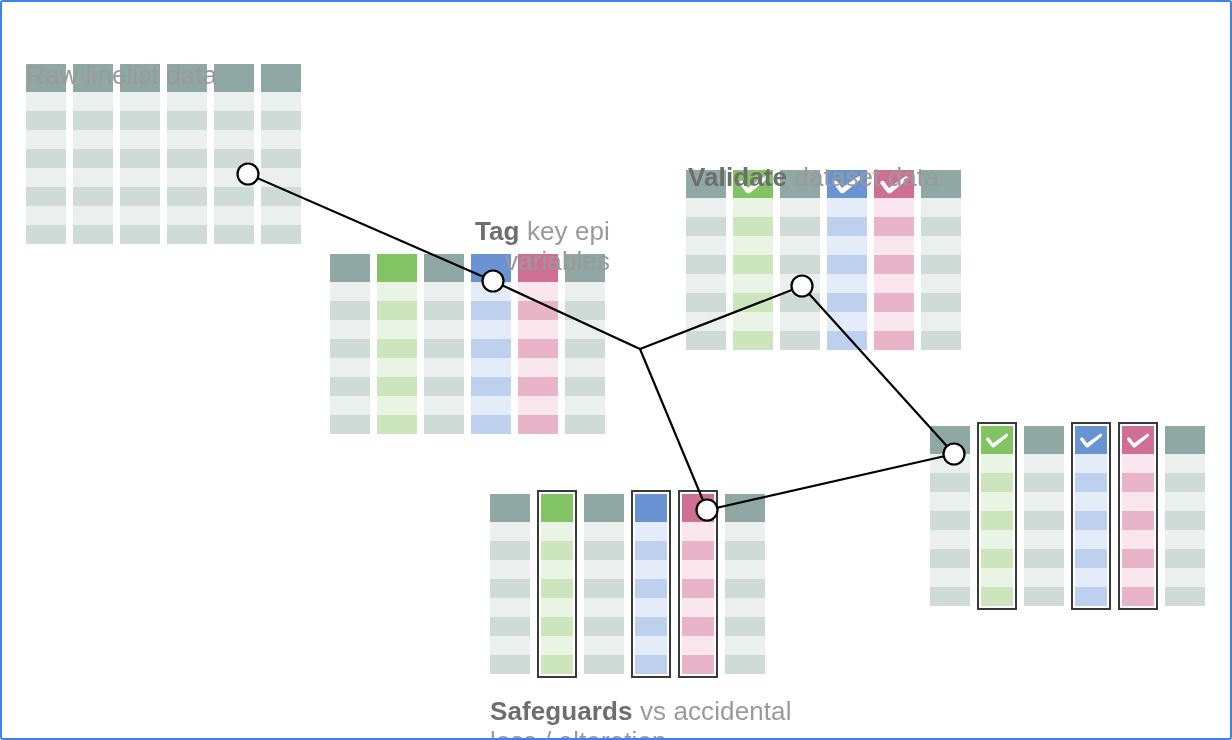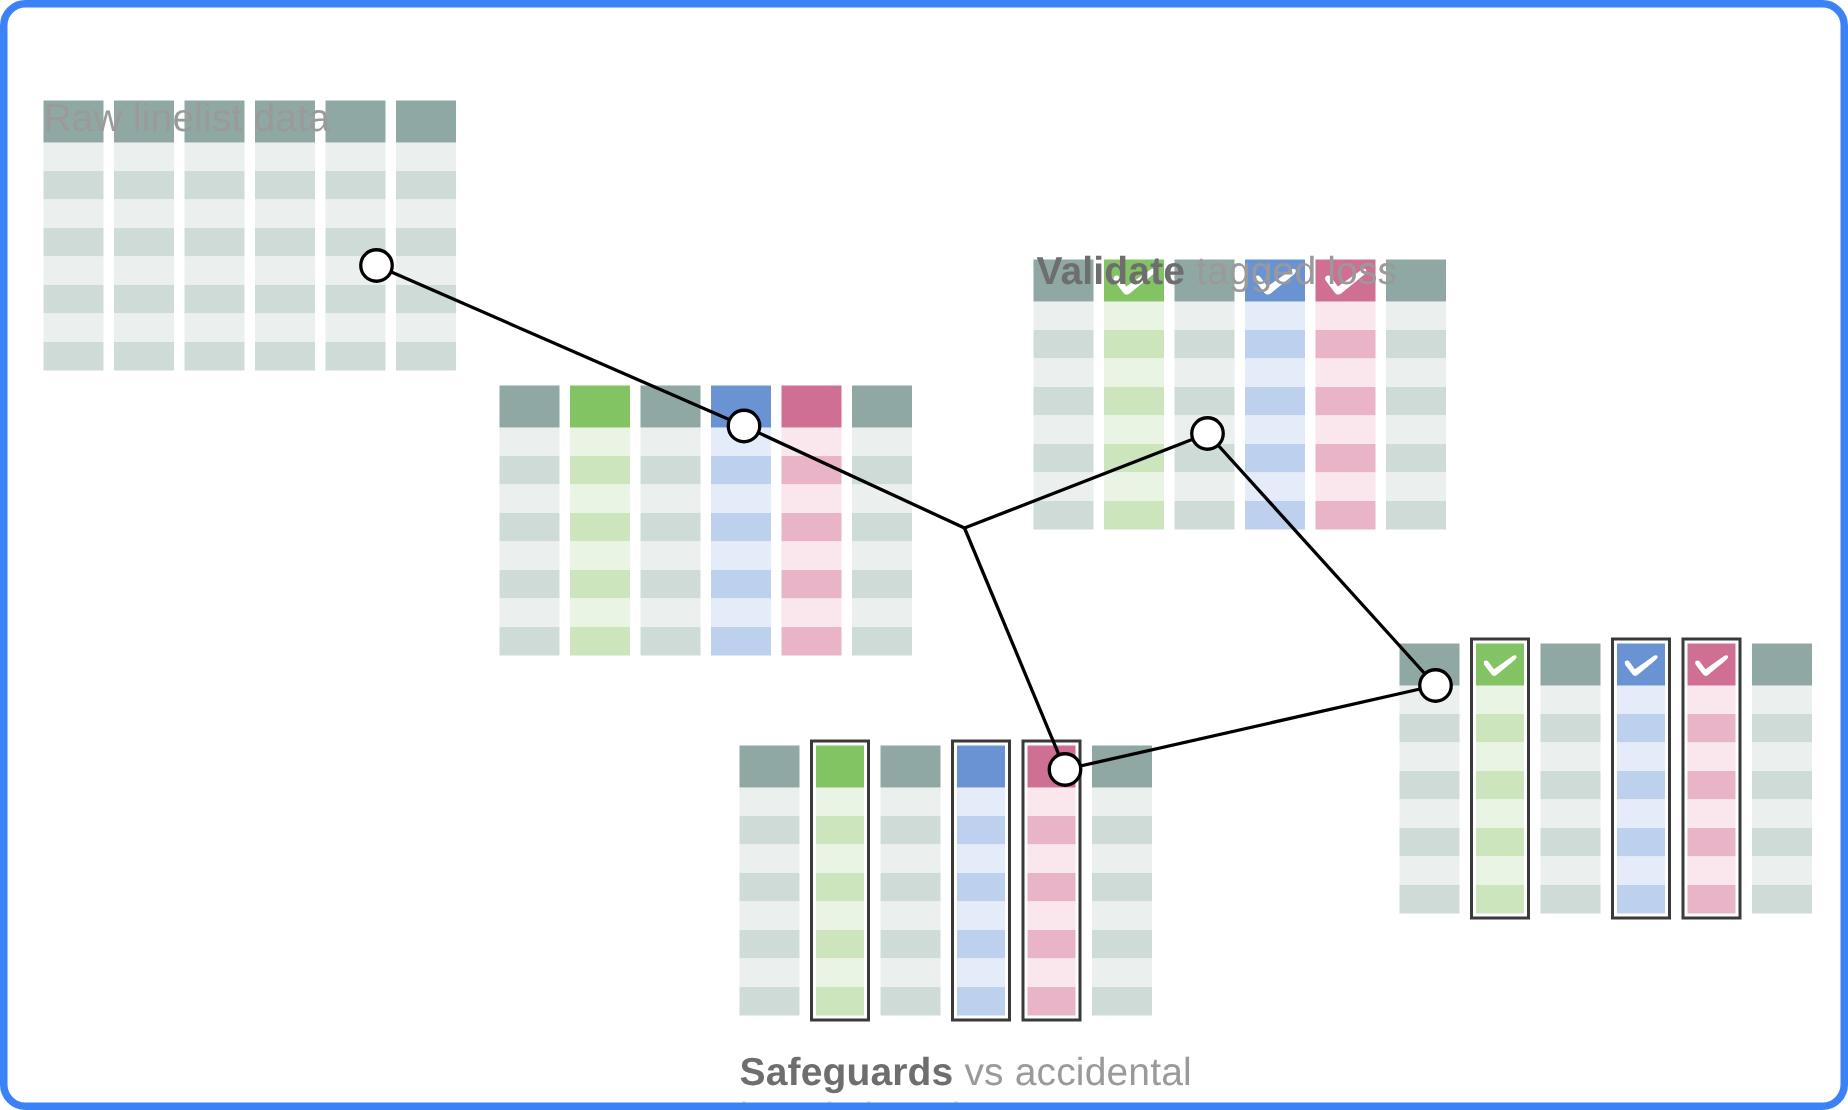--- a/index.html
+++ b/index.html
@@ -6,22 +6,22 @@
   body{
     width:1232px;height:740px;
     font-family:"Liberation Sans", sans-serif;
     -webkit-font-smoothing:antialiased;
   }
   #canvas{
     position:relative;
     width:1232px;height:740px;
     box-sizing:border-box;
     background:#ffffff;
-    border:5px solid #3b82f6;
-    border-radius:17px;
+    border:2px solid #3b82f6;
+    border-radius:3px;
     overflow:hidden;
   }
 
   
   #connector{
     position:absolute;left:0;top:0;
     width:1232px;height:740px;
     pointer-events:none;
     z-index:5;
   }
@@ -110,23 +110,27 @@
       <circle cx="800" cy="284" r="10.5"></circle>
       <circle cx="705" cy="508" r="10.5"></circle>
       <circle cx="952" cy="452" r="10.5"></circle>
     </g>
   </svg>
 
   <div class="cap left" style="left:24px; top:28px;">
     <b></b><span>Raw linelist data</span>
   </div>
 
+  <div class="cap right" style="left:360px; top:184px; width:248px;">
+    <b>Tag</b><span> key epi
+variables</span>
+  </div>
 
   <div class="cap left" style="left:686px; top:130px;">
-    <b>Validate</b><span> tagged loss</span>
+    <b>Validate</b><span> dataset data</span>
   </div>
 
   <div class="cap left" style="left:488px; top:664px;">
     <b>Safeguards</b><span> vs accidental
 loss / alteration</span>
   </div>
 
 
   <div class="tbl" id="tbl-raw" style="left:24px;  top:62px;">
       <div class="col c-base" style="width: 40px;">

